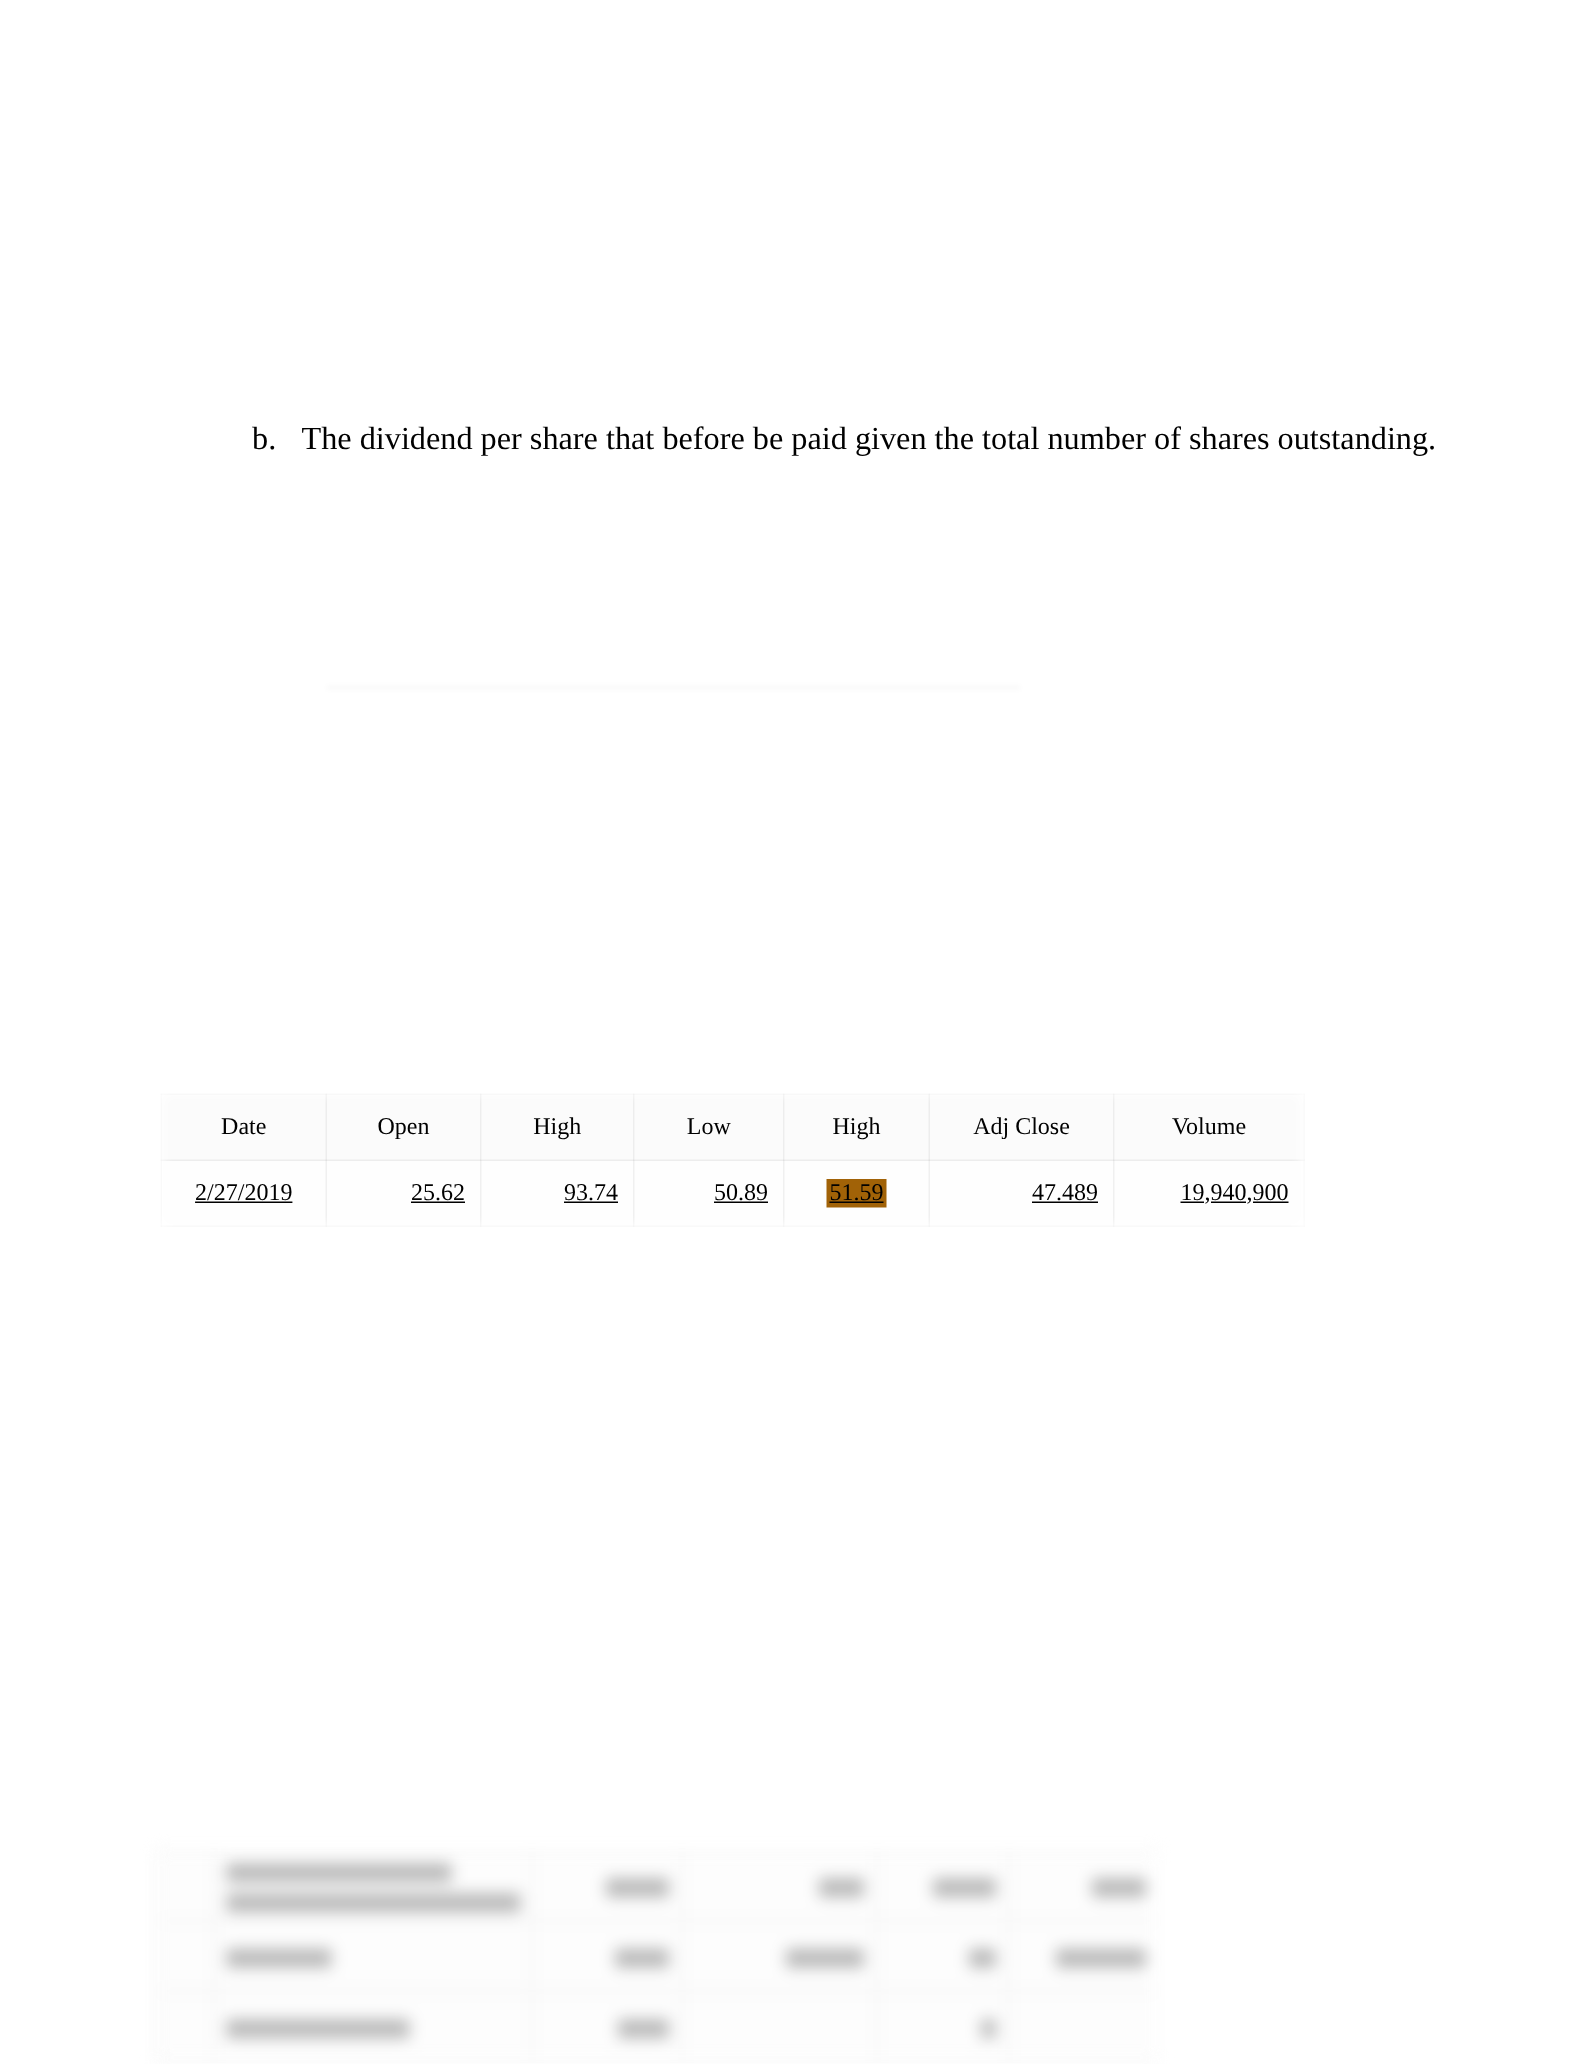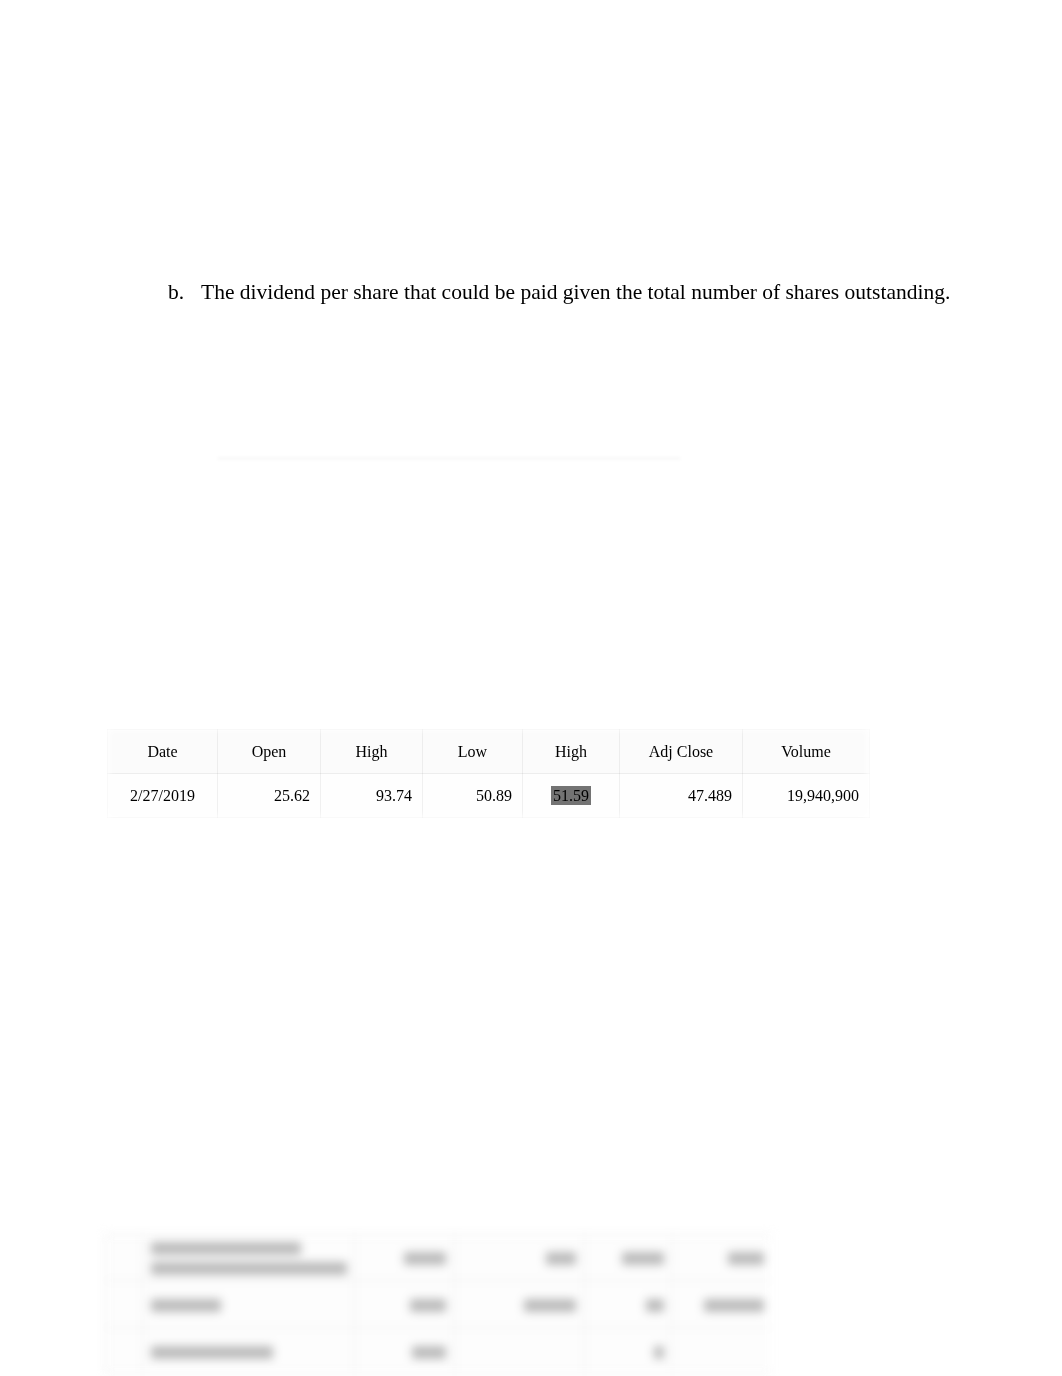--- a/index.html
+++ b/index.html
@@ -89,26 +89,27 @@
     padding: 0 10px;
     border: 1px solid rgba(0,0,0,0.055);
     background: #fefefe;
   }
   table.stock th {
     text-align: center;
     background: #fbfbfb;
   }
   table.stock td {
     text-align: right;
+    text-decoration: underline;
   }
   table.stock td.first {
     text-align: center;
   }
   table.stock td.hl span {
-    background: #737373;
+    background: #a16207;
     padding: 1px 2px;
   }
   table.stock td.hl {
     text-align: center;
   }
   
   .stock-table-wrap::before {
     content: "";
     position: absolute;
     left: -3px; top: -4px;
@@ -160,21 +161,21 @@
   }
   table.redacted td.lbl { text-align: left; }
   table.redacted td.num { text-align: right; }
 </style>
 </head>
 <body>
 
 <div class="page">
 
   <div class="item-b">
-    <span class="marker">b.</span><span>The dividend per share that could be paid given the total number of shares outstanding.</span>
+    <span class="marker">b.</span><span>The dividend per share that before be paid given the total number of shares outstanding.</span>
   </div>
 
   <div class="faint-rule"></div>
 
 
   <div class="stock-table-wrap">
     <table class="stock">
       <colgroup>
         <col style="width:110px">
         <col style="width:103px">

